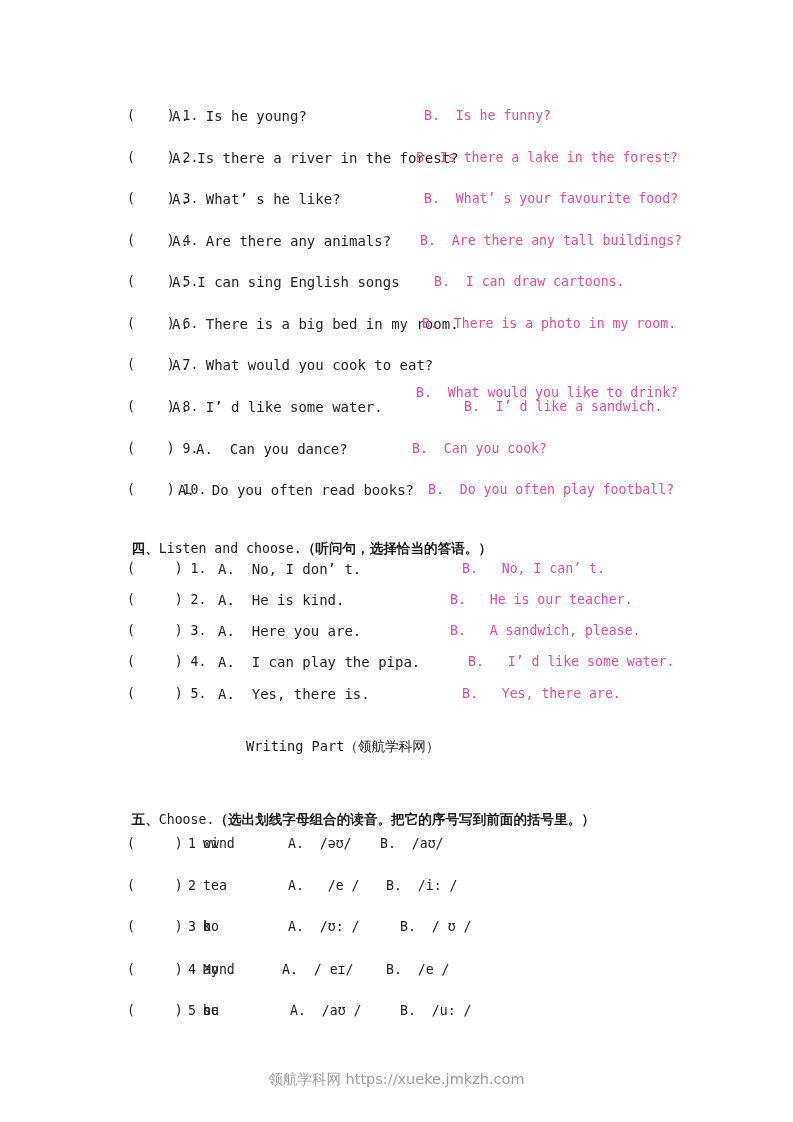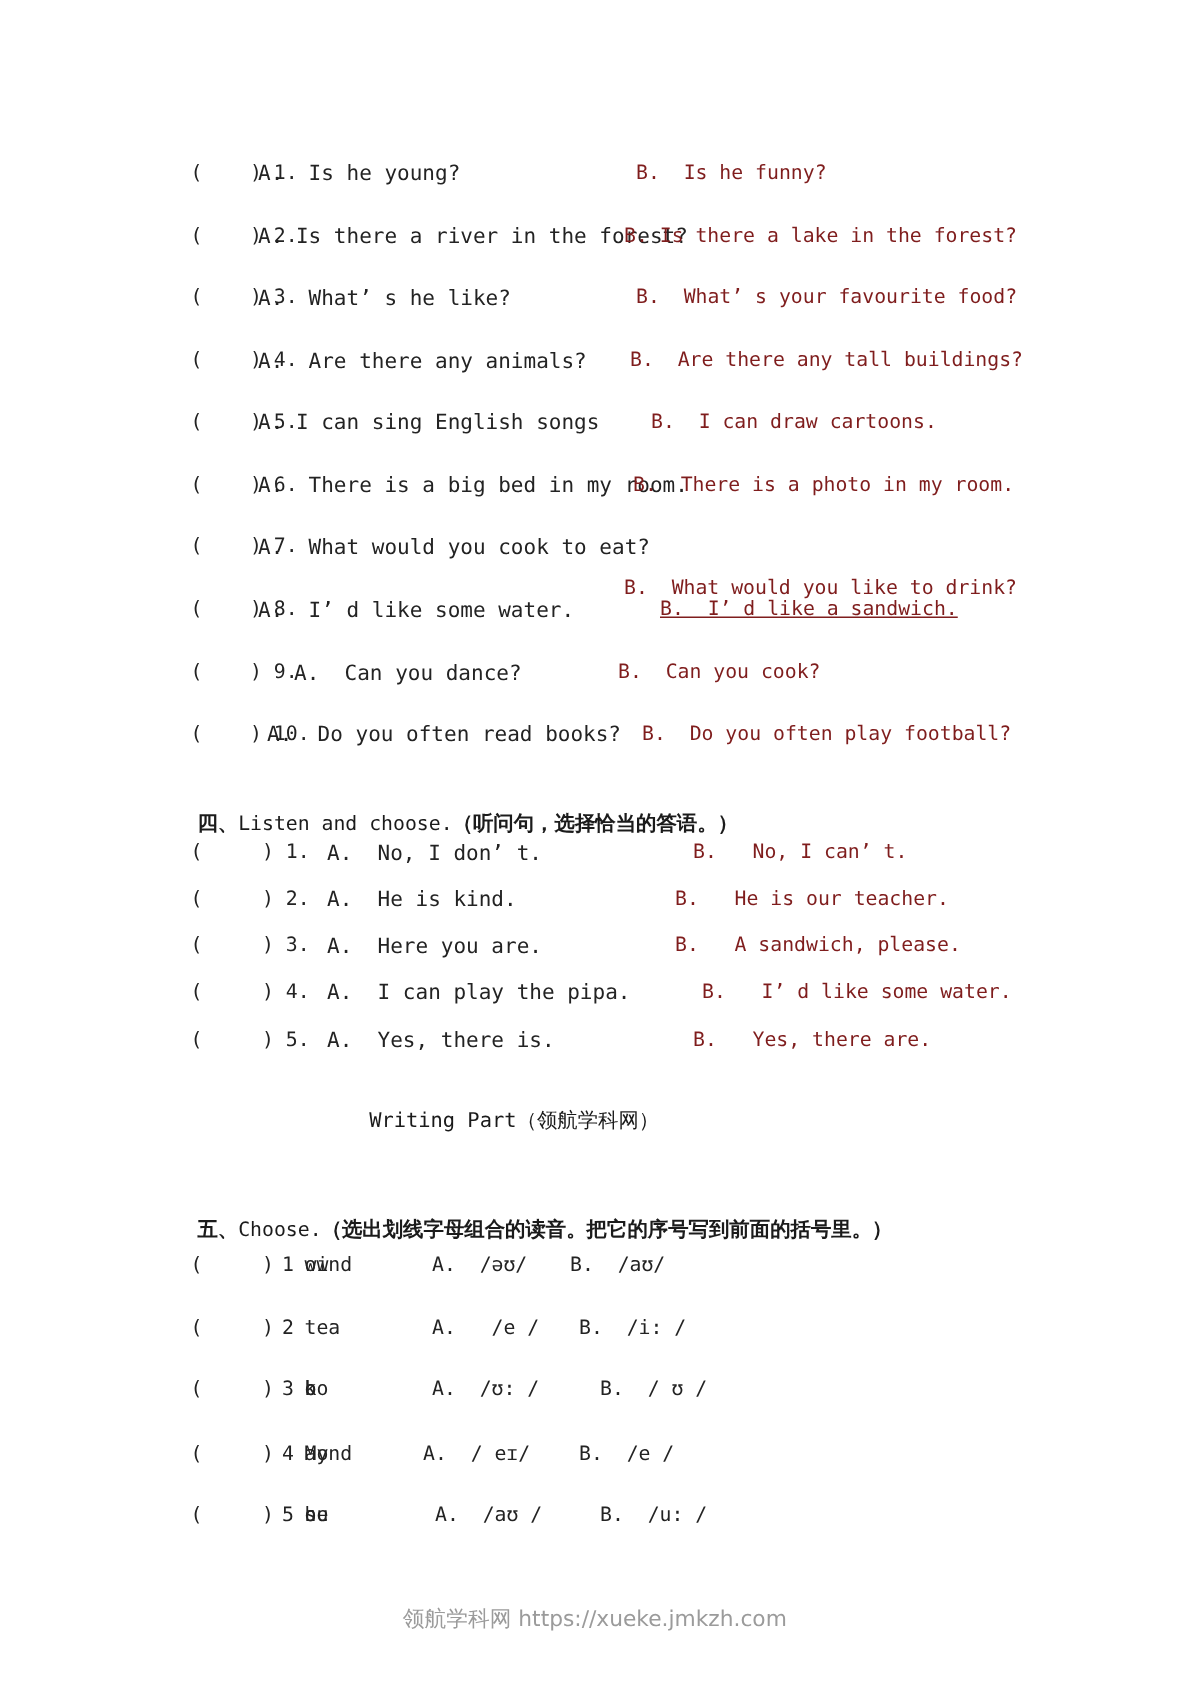--- a/index.html
+++ b/index.html
@@ -41,21 +41,21 @@
     white-space: pre;
     font-family: "DejaVu Sans Mono", "Liberation Mono", monospace;
     font-size: 14px;
     color: #232323;
   }
   .qrow .opt-b {
     position: absolute;
     white-space: pre;
     font-family: "DejaVu Sans Mono", "Liberation Mono", monospace;
     font-size: 13.2px;
-    color: #7f1d1d;
+    color: #ec4899;
   }
 
   
   .section-heading {
     position: absolute;
     white-space: pre;
     font-size: 13.6px;
     color: #1b1b1b;
   }
   .section-heading .cn {
@@ -151,21 +151,21 @@
         <span class="opt-b" style="left: 422px;">B.  There is a photo in my room.</span>
       </div>
       <div class="qrow" style="top: 357px;">
         <span class="marker">(    ) 7.</span>
         <span class="opt-a" style="left: 172px;">A.  What would you cook to eat?</span>
         <span class="opt-b" style="left: 416px; margin-top: 28px;">B.  What would you like to drink?</span>
       </div>
       <div class="qrow" style="top: 399px;">
         <span class="marker">(    ) 8.</span>
         <span class="opt-a" style="left: 172px;">A.  I’ d like some water.</span>
-        <span class="opt-b" style="left: 440px; text-decoration: underline;">B.  I’ d like a sandwich.</span>
+        <span class="opt-b" style="left: 464px;">B.  I’ d like a sandwich.</span>
       </div>
       <div class="qrow" style="top: 441px;">
         <span class="marker">(    ) 9.</span>
         <span class="opt-a" style="left: 172px; padding-left: 24px;">A.  Can you dance?</span>
         <span class="opt-b" style="left: 412px;">B.  Can you cook?</span>
       </div>
       <div class="qrow" style="top: 482px;">
         <span class="marker">(    ) 10.</span>
         <span class="opt-a" style="left: 178px;">A.  Do you often read books?</span>
         <span class="opt-b" style="left: 428px;">B.  Do you often play football?</span>

